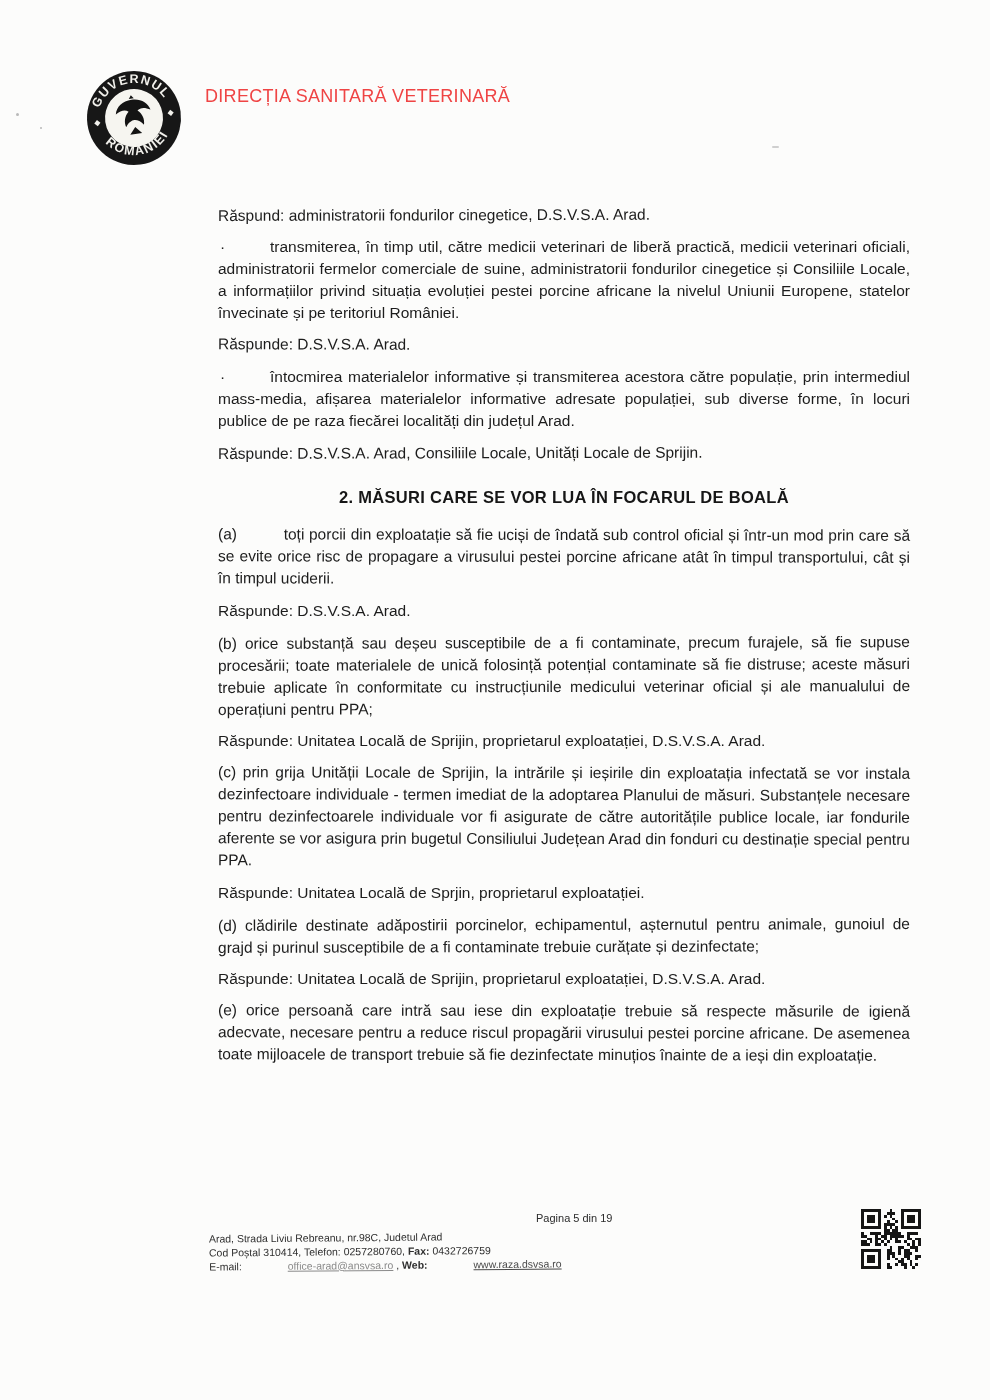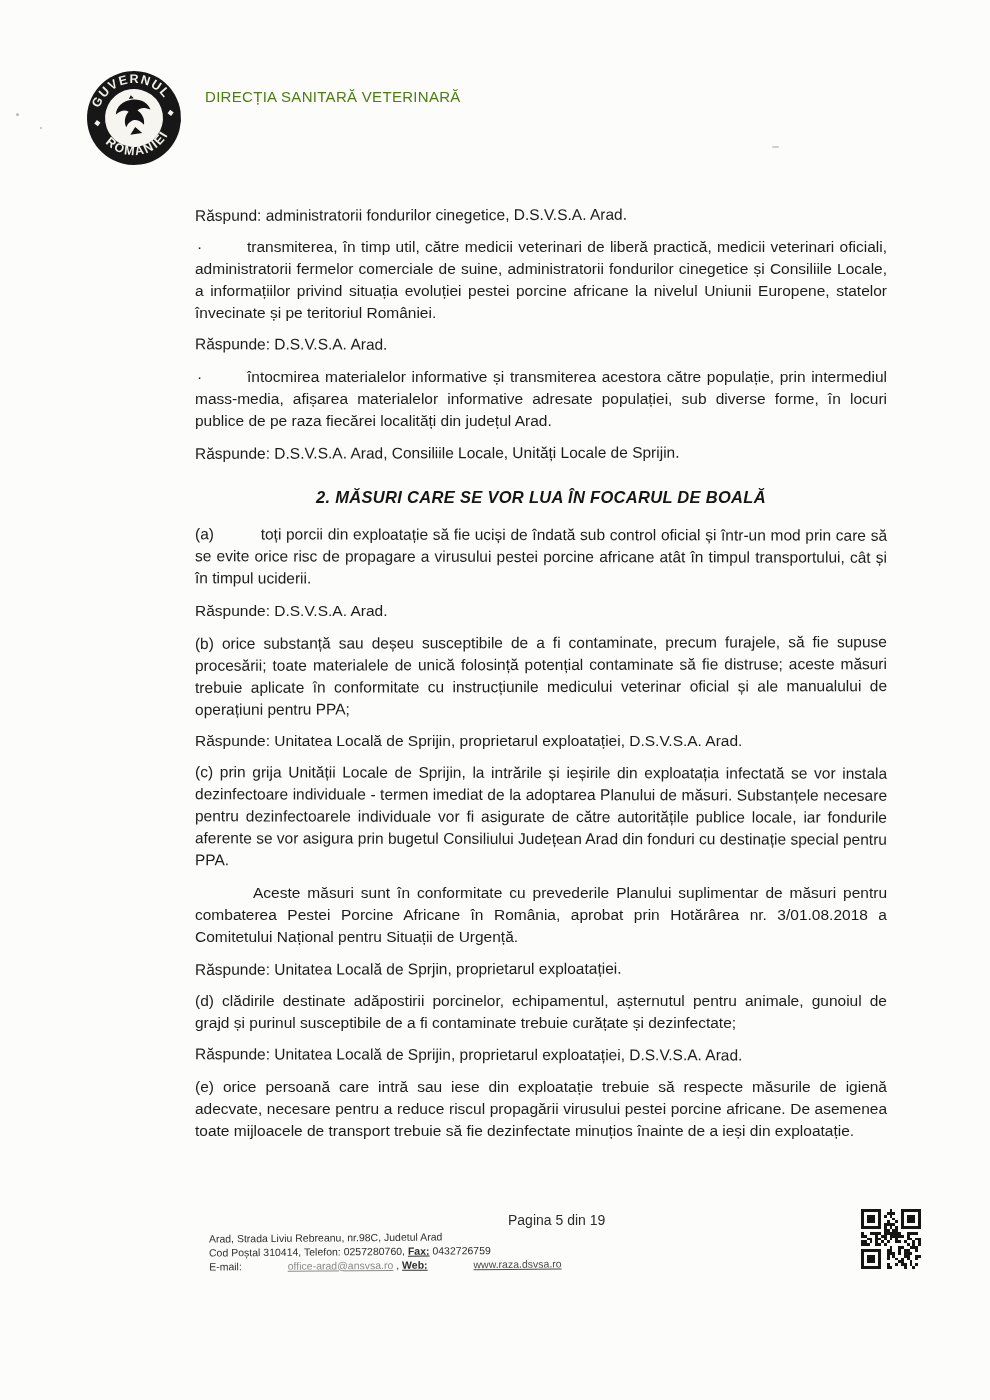--- a/index.html
+++ b/index.html
@@ -2,39 +2,39 @@
 <html><head>
 <meta charset="utf-8">
 <style>
   html,body{margin:0;padding:0;background:#ffffff;}
   .page{
     position:relative;width:990px;height:1400px;background:#fcfcfb;overflow:hidden;
     font-family:"Liberation Sans",sans-serif;color:#1c1c1c;
   }
   
   .logo{position:absolute;left:84px;top:68px;width:100px;height:100px;transform:rotate(-8deg);}
-  .org{position:absolute;left:205px;top:86px;font-size:15px;line-height:21.5px;
-       letter-spacing:.3px;color:#4d7c0f;}
+  .org{position:absolute;left:205px;top:86px;font-size:18px;line-height:21.5px;
+       letter-spacing:.3px;color:#ef4444;}
   
-  .content{position:absolute;left:195px;top:204px;width:692px;font-size:15.5px;line-height:22px;}
+  .content{position:absolute;left:218px;top:204px;width:692px;font-size:15.5px;line-height:22px;}
   .blk{margin:0 0 10px 0;}
   .blk-bullet,.blk-lettered,.blk-indent{text-align:justify;}
   .blk-bullet{position:relative;text-indent:52px;}
   .blk-bullet .bullet{position:absolute;left:2px;top:0;text-indent:0;}
   .blk-indent{text-indent:58px;}
   .blk-heading{font-weight:bold;text-align:center;font-size:16.5px;letter-spacing:.3px;
-               margin:22px 0 16px 0;color:#161616;font-style:italic;}
+               margin:22px 0 16px 0;color:#161616;}
   .letter-gap{margin-right:42px;}
   .content .blk:nth-child(4n+1){transform:rotate(-.15deg);}
   .content .blk:nth-child(4n+3){transform:rotate(.12deg);}
   
-  .pageno{position:absolute;left:508px;top:1212px;font-size:14px;color:#2b2b2b;}
+  .pageno{position:absolute;left:536px;top:1212px;font-size:11px;color:#2b2b2b;}
   .addr{position:absolute;left:209px;top:1231px;font-size:10.5px;line-height:13.8px;
         color:#2e2e2e;transform:rotate(-.5deg);}
-  .b{font-weight:bold;text-decoration:underline;}
+  .b{font-weight:bold;}
   .link{text-decoration:underline;margin-left:43px;}
   .link-email{color:#8a8a8a;}
   .link-web{color:#4a4a4a;}
   .qr{position:absolute;left:861px;top:1208px;width:60px;height:62px;}
   .qr svg{width:100%;height:100%;shape-rendering:crispEdges;}
   
   .speck{position:absolute;background:#b9b9b9;border-radius:50%;}
   .speck1{left:16px;top:113px;width:3px;height:3px;}
   .speck2{left:40px;top:127px;width:2px;height:2px;}
   .speck3{left:772px;top:146px;width:7px;height:2px;background:#cfcfcf;border-radius:1px;}
@@ -77,21 +77,20 @@
       <div class="blk blk-bullet"><span class="bullet">·</span><span>transmiterea, în timp util, către medicii veterinari de liberă practică, medicii veterinari oficiali, administratorii fermelor comerciale de suine, administratorii fondurilor cinegetice și Consiliile Locale, a informațiilor privind situația evoluției pestei porcine africane la nivelul Uniunii Europene, statelor învecinate și pe teritoriul României.</span></div>
       <div class="blk blk-respond"><span>Răspunde: D.S.V.S.A. Arad.</span></div>
       <div class="blk blk-bullet"><span class="bullet">·</span><span>întocmirea materialelor informative și transmiterea acestora către populație, prin intermediul mass-media, afișarea materialelor informative adresate populației, sub diverse forme, în locuri publice de pe raza fiecărei localități din județul Arad.</span></div>
       <div class="blk blk-respond"><span>Răspunde: D.S.V.S.A. Arad, Consiliile Locale, Unități Locale de Sprijin.</span></div>
       <div class="blk blk-heading"><span>2. MĂSURI CARE SE VOR LUA ÎN FOCARUL DE BOALĂ</span></div>
       <div class="blk blk-lettered"><span class="letter letter-gap">(a)</span> <span>toți porcii din exploatație să fie uciși de îndată sub control oficial și într-un mod prin care să se evite orice risc de propagare a virusului pestei porcine africane atât în timpul transportului, cât și în timpul uciderii.</span></div>
       <div class="blk blk-respond"><span>Răspunde: D.S.V.S.A. Arad.</span></div>
       <div class="blk blk-lettered"><span class="letter">(b)</span> <span>orice substanță sau deșeu susceptibile de a fi contaminate, precum furajele, să fie supuse procesării; toate materialele de unică folosință potențial contaminate să fie distruse; aceste măsuri trebuie aplicate în conformitate cu instrucțiunile medicului veterinar oficial și ale manualului de operațiuni pentru PPA;</span></div>
       <div class="blk blk-respond"><span>Răspunde: Unitatea Locală de Sprijin, proprietarul exploatației, D.S.V.S.A. Arad.</span></div>
       <div class="blk blk-lettered"><span class="letter">(c)</span> <span>prin grija Unității Locale de Sprijin, la intrările și ieșirile din exploatația infectată se vor instala dezinfectoare individuale - termen imediat de la adoptarea Planului de măsuri. Substanțele necesare pentru dezinfectoarele individuale vor fi asigurate de către autoritățile publice locale, iar fondurile aferente se vor asigura prin bugetul Consiliului Județean Arad din fonduri cu destinație special pentru PPA.</span></div>
-      <div class="blk blk-indent"><span>Aceste măsuri sunt în conformitate cu prevederile Planului suplimentar de măsuri pentru combaterea Pestei Porcine Africane în România, aprobat prin Hotărârea nr. 3/01.08.2018 a Comitetului Național pentru Situații de Urgență.</span></div>
       <div class="blk blk-respond"><span>Răspunde: Unitatea Locală de Sprjin, proprietarul exploatației.</span></div>
       <div class="blk blk-lettered"><span class="letter">(d)</span> <span>clădirile destinate adăpostirii porcinelor, echipamentul, așternutul pentru animale, gunoiul de grajd și purinul susceptibile de a fi contaminate trebuie curățate și dezinfectate;</span></div>
       <div class="blk blk-respond"><span>Răspunde: Unitatea Locală de Sprijin, proprietarul exploatației, D.S.V.S.A. Arad.</span></div>
       <div class="blk blk-lettered"><span class="letter">(e)</span> <span>orice persoană care intră sau iese din exploatație trebuie să respecte măsurile de igienă adecvate, necesare pentru a reduce riscul propagării virusului pestei porcine africane. De asemenea toate mijloacele de transport trebuie să fie dezinfectate minuțios înainte de a ieși din exploatație.</span></div>
     </div>
 
   <div class="pageno">Pagina 5 din 19</div>
 
   <div class="addr">
     <div>Arad, Strada Liviu Rebreanu, nr.98C, Judetul Arad</div>

